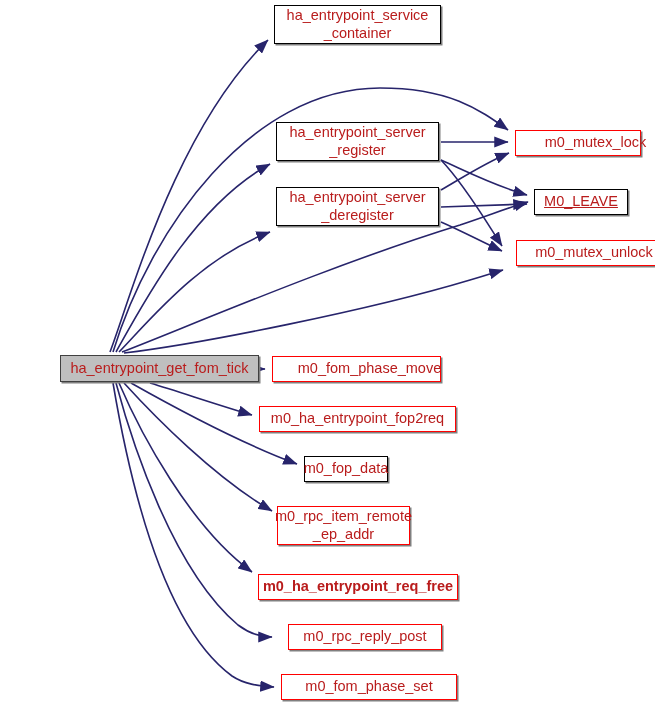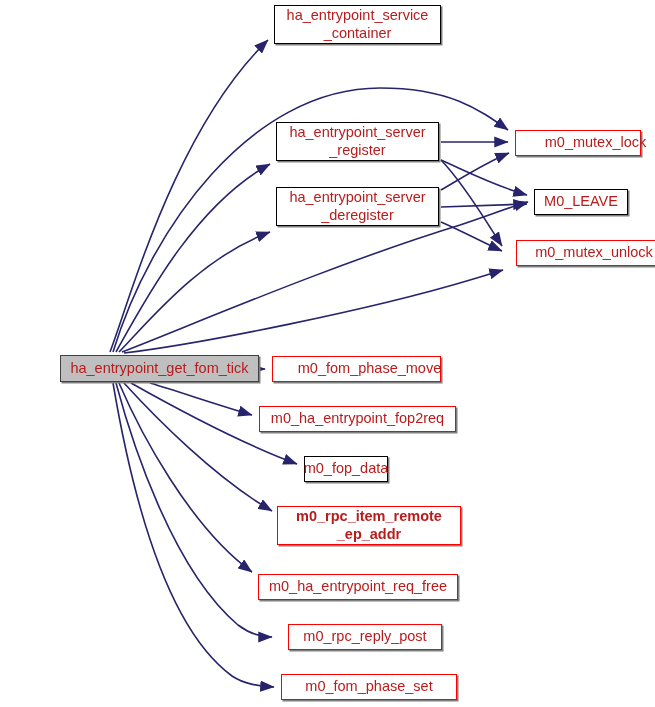--- a/index.html
+++ b/index.html
@@ -86,25 +86,25 @@
 
   <div id="nodes-group">
       <div class="node current" style="left: 24px; top: 355px; width: 199px; height: 27px; margin-left: 36px;"><span>ha_entrypoint_get_fom_tick</span></div>
       <div class="node black" style="left: 274px; top: 5px; width: 167px; height: 39px;"><span>ha_entrypoint_service
 _container</span></div>
       <div class="node black" style="left: 276px; top: 122px; width: 163px; height: 39px;"><span>ha_entrypoint_server
 _register</span></div>
       <div class="node black" style="left: 276px; top: 187px; width: 163px; height: 39px;"><span>ha_entrypoint_server
 _deregister</span></div>
       <div class="node red" style="left: 515px; top: 130px; width: 126px; height: 26px; padding-left: 35px;"><span>m0_mutex_lock</span></div>
-      <div class="node black" style="left: 534px; top: 189px; width: 94px; height: 26px;"><span>M0_LEAVE</span></div>
+      <div class="node black" style="left: 534px; top: 189px; width: 94px; height: 26px; text-decoration: underline;"><span>M0_LEAVE</span></div>
       <div class="node red" style="left: 516px; top: 240px; width: 156px; height: 26px;"><span>m0_mutex_unlock</span></div>
       <div class="node red" style="left: 272px; top: 356px; width: 169px; height: 26px; padding-left: 26px;"><span>m0_fom_phase_move</span></div>
       <div class="node red" style="left: 259px; top: 406px; width: 197px; height: 26px;"><span>m0_ha_entrypoint_fop2req</span></div>
       <div class="node black" style="left: 304px; top: 456px; width: 84px; height: 26px;"><span>m0_fop_data</span></div>
-      <div class="node red" style="left: 277px; top: 506px; width: 184px; height: 39px; font-weight: bold;"><span>m0_rpc_item_remote
+      <div class="node red" style="left: 277px; top: 506px; width: 133px; height: 39px;"><span>m0_rpc_item_remote
 _ep_addr</span></div>
-      <div class="node red" style="left: 258px; top: 574px; width: 200px; height: 26px;"><span>m0_ha_entrypoint_req_free</span></div>
+      <div class="node red" style="left: 258px; top: 574px; width: 200px; height: 26px; font-weight: bold;"><span>m0_ha_entrypoint_req_free</span></div>
       <div class="node red" style="left: 288px; top: 624px; width: 154px; height: 26px;"><span>m0_rpc_reply_post</span></div>
       <div class="node red" style="left: 281px; top: 674px; width: 176px; height: 26px;"><span>m0_fom_phase_set</span></div>
     </div>
 
 </div>
 
 </body></html>

